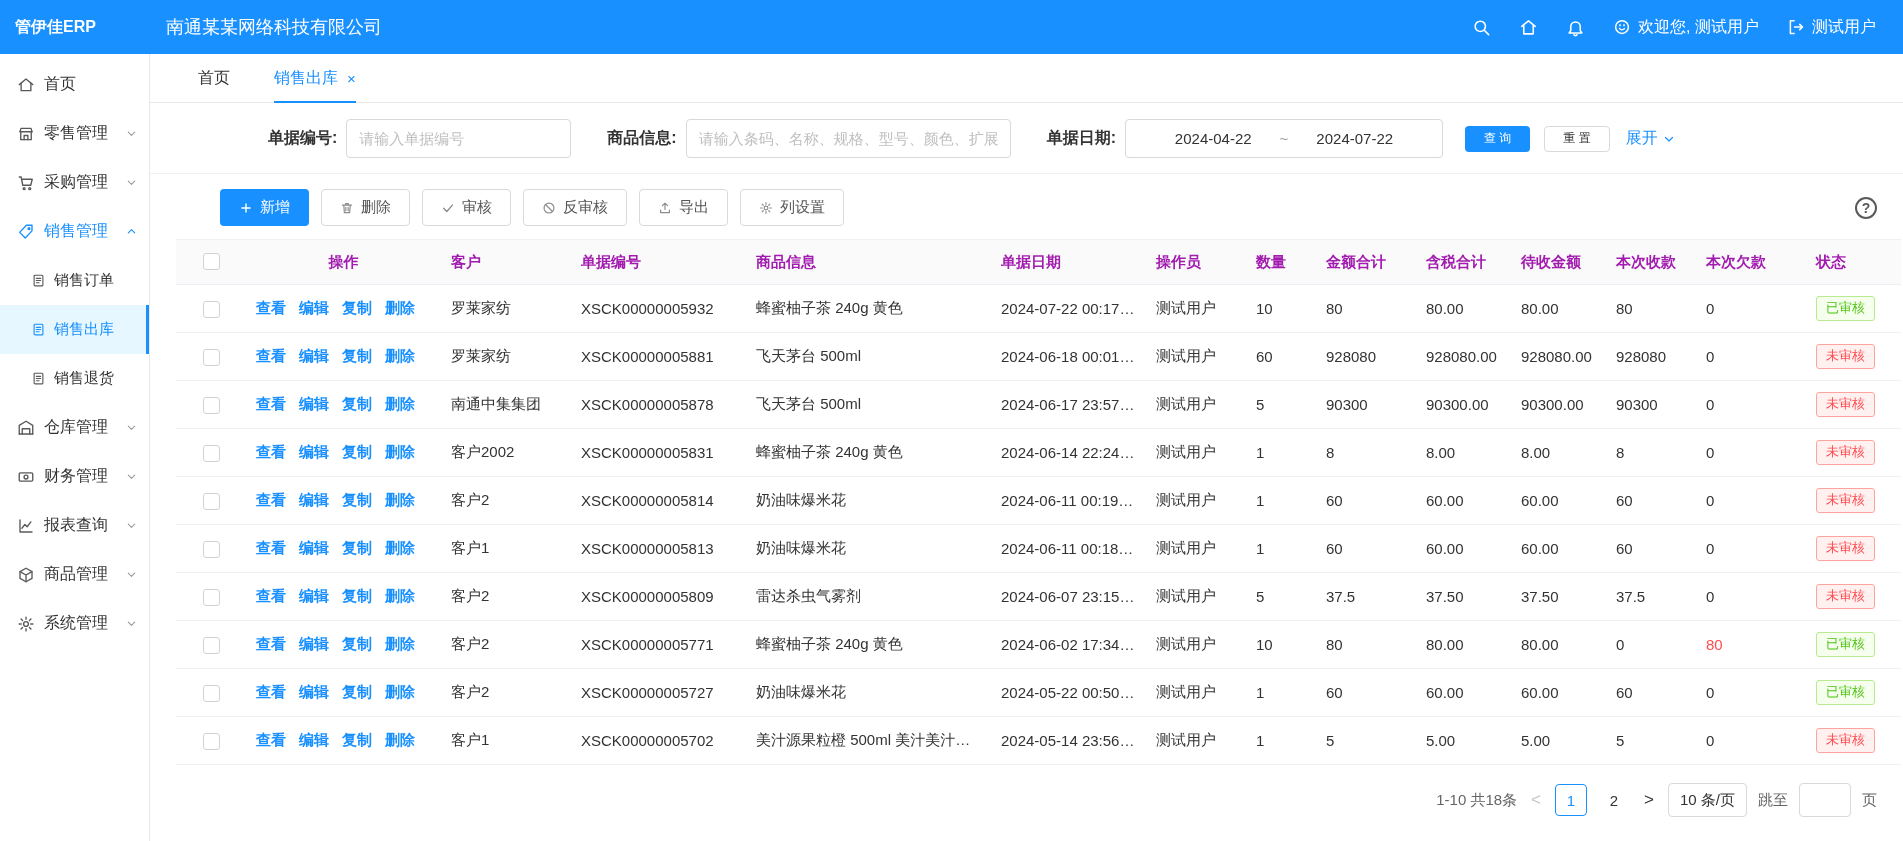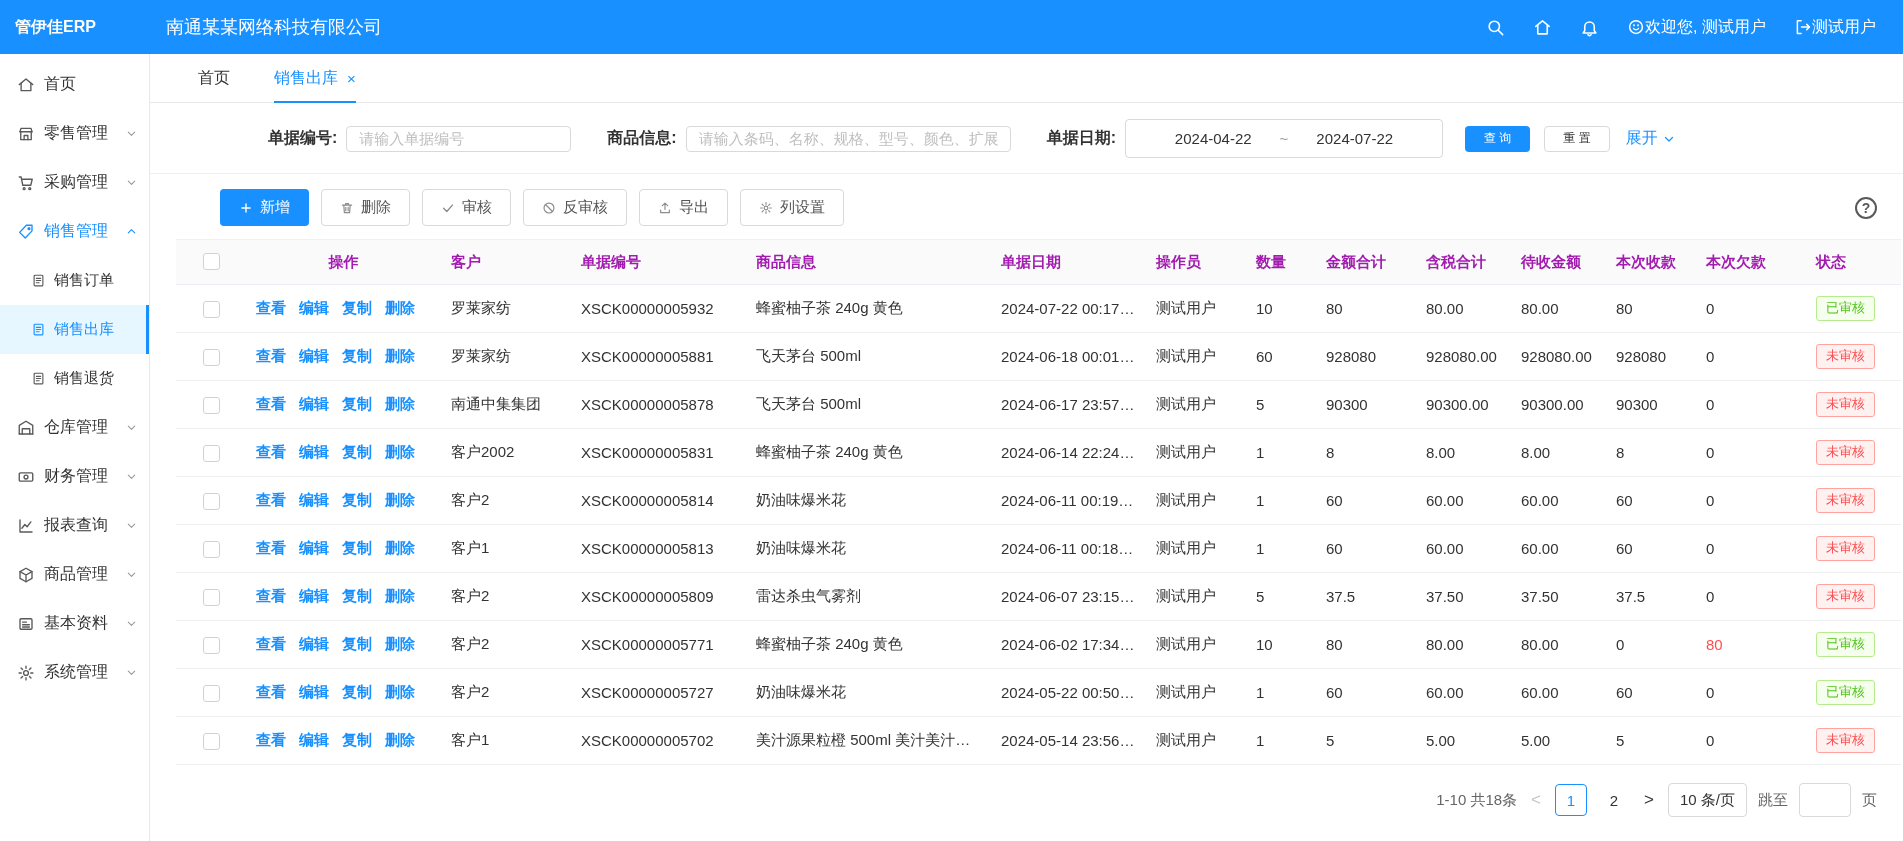--- a/index.html
+++ b/index.html
@@ -8,21 +8,21 @@
     font-family: "Liberation Sans", "DejaVu Sans", sans-serif;
     color:#333; background:#fff; overflow:hidden;
   }
   svg { display:block; }
 
   
   .app-header { height:54px; background:#1890ff; display:flex; align-items:center; color:#fff; }
   .logo { width:150px; flex-shrink:0; font-size:16px; font-weight:bold; padding-left:15px; white-space:nowrap; }
   .company { font-size:18px; margin-left:16px; white-space:nowrap; }
   .header-right { margin-left:auto; display:flex; align-items:center; gap:28px; padding-right:27px; font-size:16px; }
-  .hgroup { display:flex; align-items:center; cursor:pointer; white-space:nowrap;text-align:center; }
+  .hgroup { display:flex; align-items:center; gap:7px; cursor:pointer; white-space:nowrap;text-align:center; }
   .hicon { cursor:pointer; display:inline-flex; }
 
   
   .app-body { display:flex; height:787px; }
   .sidebar { width:150px; flex-shrink:0; border-right:1px solid #e8e8e8; padding-top:6px; }
   .side-item { height:49px; display:flex; align-items:center; padding:0 12px 0 17px; font-size:16px; cursor:pointer; color:#333; }
   .side-item .sicon { width:18px; height:18px; margin-right:9px; color:#595959; display:inline-flex; flex-shrink:0; }
   .side-item .chev { margin-left:auto; color:#999; display:inline-flex; }
   .side-item.active-parent { color:#1890ff; }
   .side-item.active-parent .sicon, .side-item.active-parent .chev { color:#1890ff; }
@@ -37,21 +37,21 @@
   .tabbar { height:49px; flex-shrink:0; border-bottom:1px solid #e8e8e8; display:flex; align-items:stretch; padding-left:48px; gap:44px; }
   .tab { display:flex; align-items:center; gap:9px; font-size:16px; color:#333; cursor:pointer; position:relative; }
   .tab.active { color:#1890ff; }
   .tab.active::after { content:""; position:absolute; left:0; right:0; bottom:-1px; height:2px; background:#1890ff; }
   .tab .close { font-size:15px; color:#8c8c8c; cursor:pointer; }
   .tab.active .close { color:#1890ff; }
 
   
   .filter-row { display:flex; align-items:center; padding:16px 24px 15px 118px; border-bottom:1px solid #f0f0f0; flex-shrink:0; }
   .f-label { font-size:16px; font-weight:bold; color:#333; white-space:nowrap; margin-right:9px; }
-  .f-input { height:26px; border:1px solid #d9d9d9; border-radius:4px; padding:0 12px; font-size:15px; color:#333; font-family:inherit; outline:none; }
+  .f-input { height:39px; border:1px solid #d9d9d9; border-radius:4px; padding:0 12px; font-size:15px; color:#333; font-family:inherit; outline:none; }
   .f-input::placeholder { color:#bfbfbf; }
   .w-bill { width:225px; margin-right:36px; }
   .w-product { width:325px; margin-right:36px; }
   .date-box { width:318px; height:39px; border:1px solid #d9d9d9; border-radius:4px; display:flex; align-items:center; justify-content:center; gap:28px; font-size:15px; color:#333; cursor:pointer; margin-right:22px; }
   .btn { height:26px; border-radius:4px; font-size:12px; padding:0 18px; display:inline-flex; align-items:center; justify-content:center; cursor:pointer; border:1px solid transparent; font-family:inherit; gap:7px; white-space:nowrap; background:#fff; }
   .btn-primary { background:#1890ff; color:#fff; }
   .btn-default { border-color:#d9d9d9; color:#333; }
   .mr14 { margin-right:14px; }
   .expand-link { color:#1890ff; font-size:16px; display:inline-flex; align-items:center; gap:5px; cursor:pointer; margin-left:16px; white-space:nowrap; }
 
@@ -264,34 +264,20 @@
         </span>
     </div>
     <div class="side-item">
       <span class="sicon">
           <svg viewBox="0 0 24 24" fill="none" stroke="currentColor" stroke-width="1.8" stroke-linecap="round" stroke-linejoin="round">
             <path d="M12 3l8 4.5v9L12 21l-8-4.5v-9z"></path>
             <path d="M4 7.5l8 4.5 8-4.5M12 12v9"></path>
           </svg>
         </span>
       <span>商品管理</span>
-      <span class="chev">
-          <svg width="11" height="11" viewBox="0 0 24 24" fill="none" stroke="currentColor" stroke-width="2.4" stroke-linecap="round" stroke-linejoin="round">
-            <polyline points="5 9 12 16 19 9"></polyline>
-          </svg>
-        </span>
-    </div>
-    <div class="side-item">
-      <span class="sicon">
-          <svg viewBox="0 0 24 24" fill="none" stroke="currentColor" stroke-width="1.8" stroke-linecap="round" stroke-linejoin="round">
-            <rect x="4" y="5" width="16" height="14" rx="1.5"></rect>
-            <path d="M7.5 9.5h5M7.5 13h9M7.5 16h9"></path>
-          </svg>
-        </span>
-      <span>基本资料</span>
       <span class="chev">
           <svg width="11" height="11" viewBox="0 0 24 24" fill="none" stroke="currentColor" stroke-width="2.4" stroke-linecap="round" stroke-linejoin="round">
             <polyline points="5 9 12 16 19 9"></polyline>
           </svg>
         </span>
     </div>
     <div class="side-item">
       <span class="sicon">
           <svg viewBox="0 0 24 24" fill="none" stroke="currentColor" stroke-width="1.8" stroke-linecap="round">
             <circle cx="12" cy="12" r="3.2"></circle>

